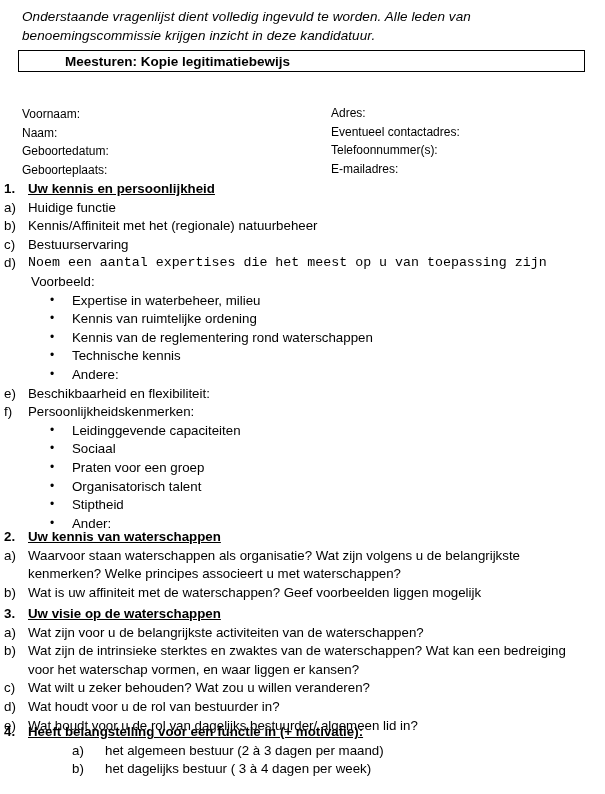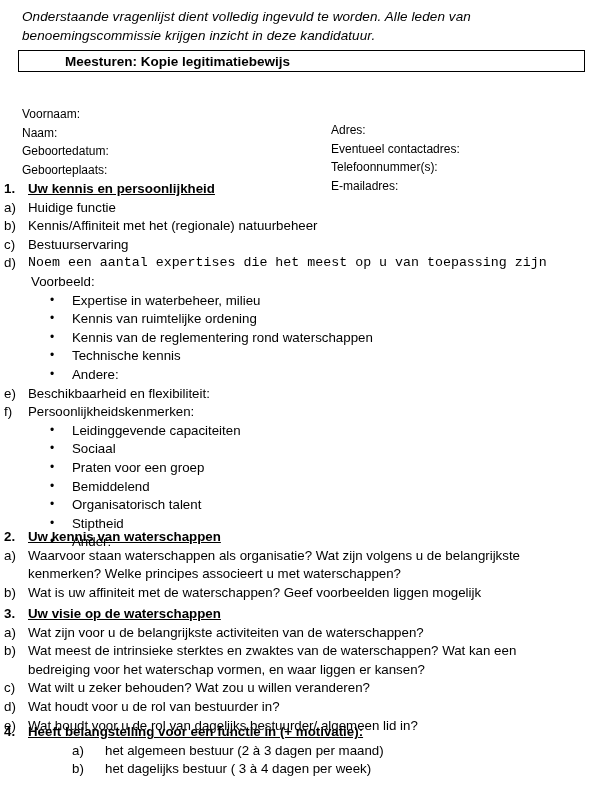--- a/index.html
+++ b/index.html
@@ -63,21 +63,21 @@
     line-height: 18.6px;
   }
   .head-bold {
     font-weight: bold;
     font-size: 13.3px;
   }
 
   
   .pd-head { position: absolute; left: 22px; top: 88px; }
   .pd-left { position: absolute; left: 22px; top: 105px; }
-  .pd-right { position: absolute; left: 331px; top: 121px; }
+  .pd-right { position: absolute; left: 331px; top: 104px; }
   .pd-left div, .pd-right div { white-space: nowrap; line-height: 18.6px; }
 
   
   .sec { position: absolute; width: 575px; }
   .row {
     position: relative;
     padding-left: 28px;
     line-height: 18.6px;
     font-size: 13.3px;
   }
@@ -194,21 +194,20 @@
       <span class="txt">Beschikbaarheid en flexibiliteit:</span>
     </div>
     <div class="row">
       <span class="marker">f)</span>
       <span class="txt">Persoonlijkheidskenmerken:</span>
     </div>
     <ul class="bullets">
       <li>Leidinggevende capaciteiten</li>
       <li>Sociaal</li>
       <li>Praten voor een groep</li>
-      <li>Bemiddelend</li>
       <li>Organisatorisch talent</li>
       <li>Stiptheid</li>
       <li>Ander:</li>
     </ul>
   </div>
 
   <div class="sec" style="left:0px; top:528px;">
     <div class="row numbered">
       <span class="marker">2.</span>
       <span class="txt">Uw kennis van waterschappen</span>
@@ -227,21 +226,21 @@
     <div class="row numbered">
       <span class="marker">3.</span>
       <span class="txt">Uw visie op de waterschappen</span>
     </div>
     <div class="row">
       <span class="marker">a)</span>
       <span class="txt">Wat zijn voor u de belangrijkste activiteiten van de waterschappen?</span>
     </div>
     <div class="row">
       <span class="marker">b)</span>
-      <span class="txt">Wat meest de intrinsieke sterktes en zwaktes van de waterschappen? Wat kan een bedreiging voor het waterschap vormen, en waar liggen er kansen?</span>
+      <span class="txt">Wat zijn de intrinsieke sterktes en zwaktes van de waterschappen? Wat kan een bedreiging voor het waterschap vormen, en waar liggen er kansen?</span>
     </div>
     <div class="row">
       <span class="marker">c)</span>
       <span class="txt">Wat wilt u zeker behouden? Wat zou u willen veranderen?</span>
     </div>
     <div class="row">
       <span class="marker">d)</span>
       <span class="txt">Wat houdt voor u de rol van bestuurder in?</span>
     </div>
     <div class="row">

